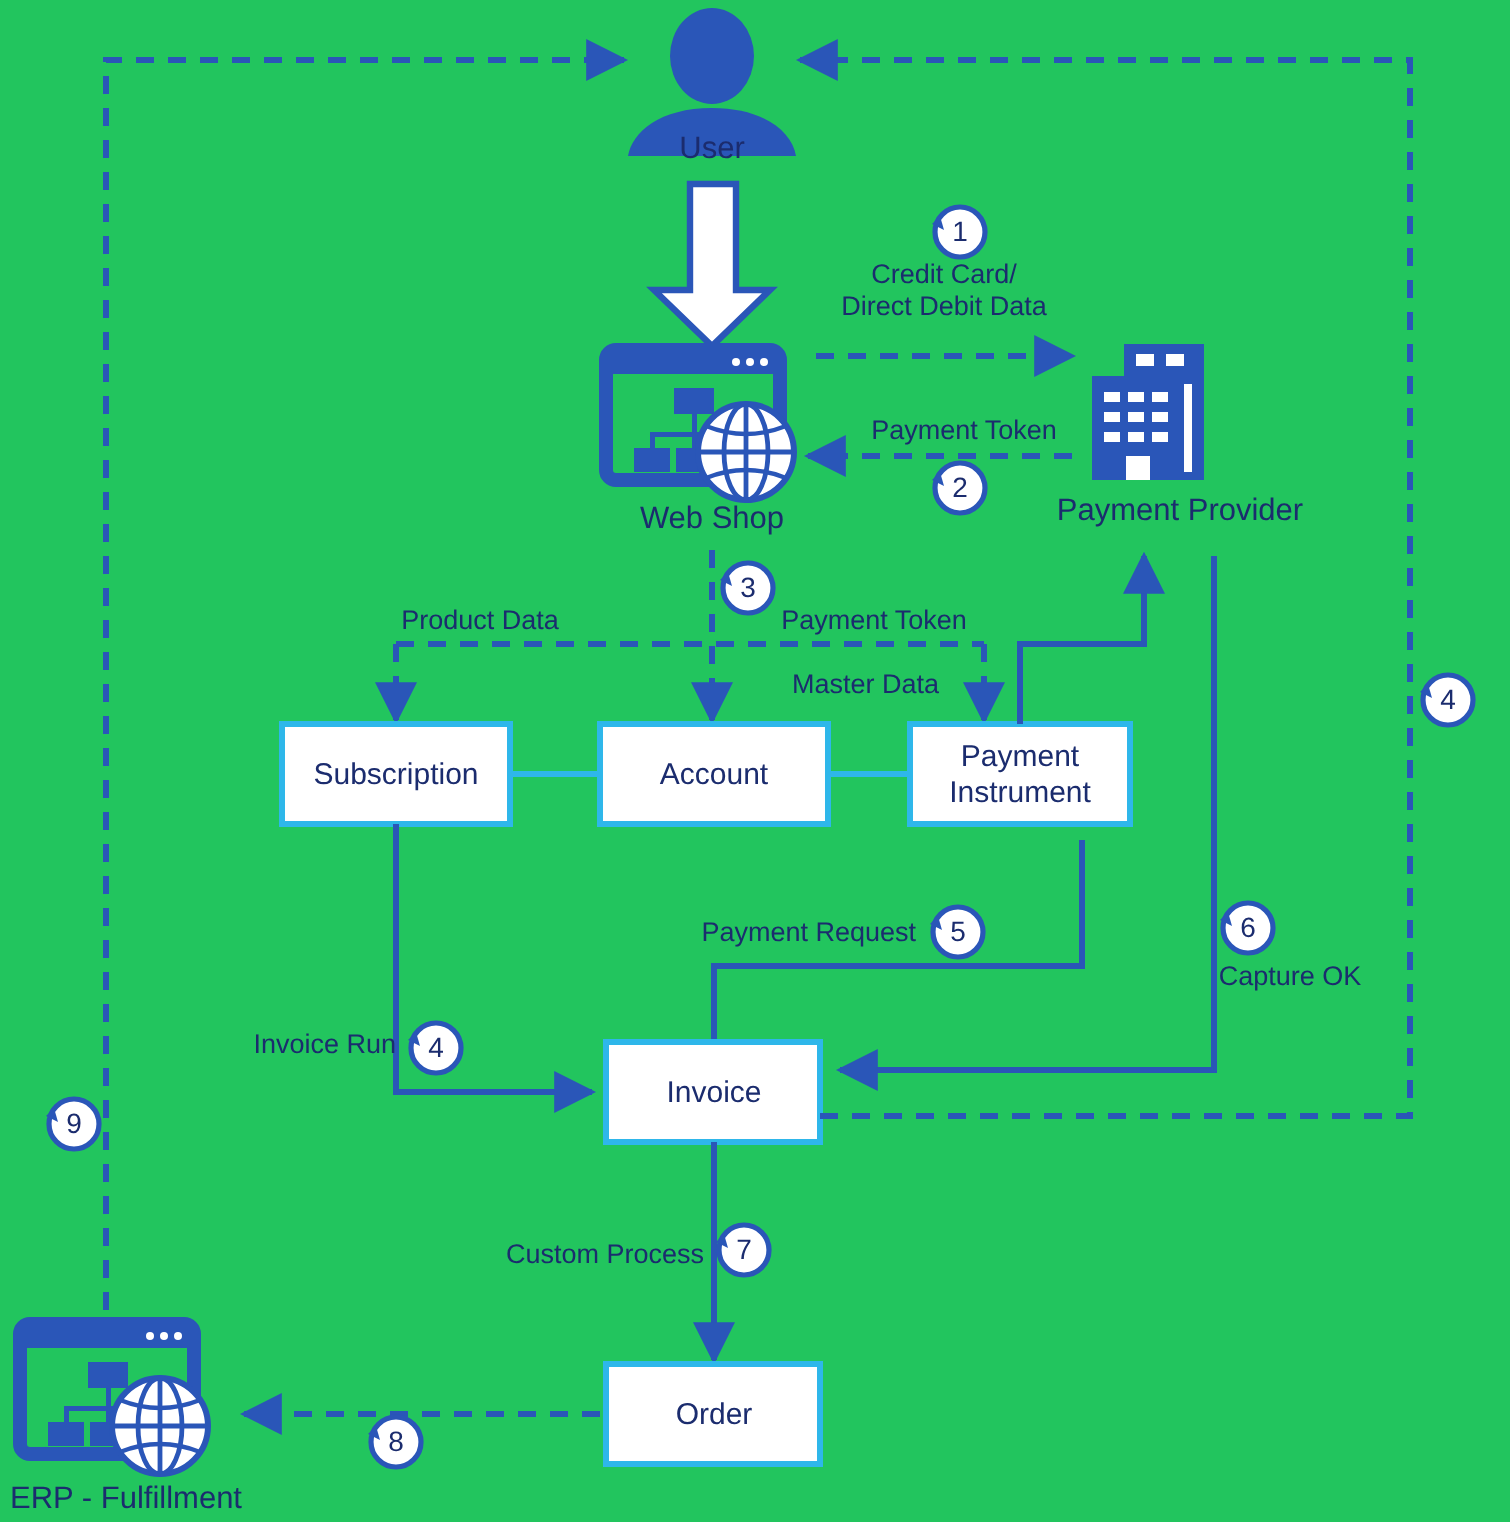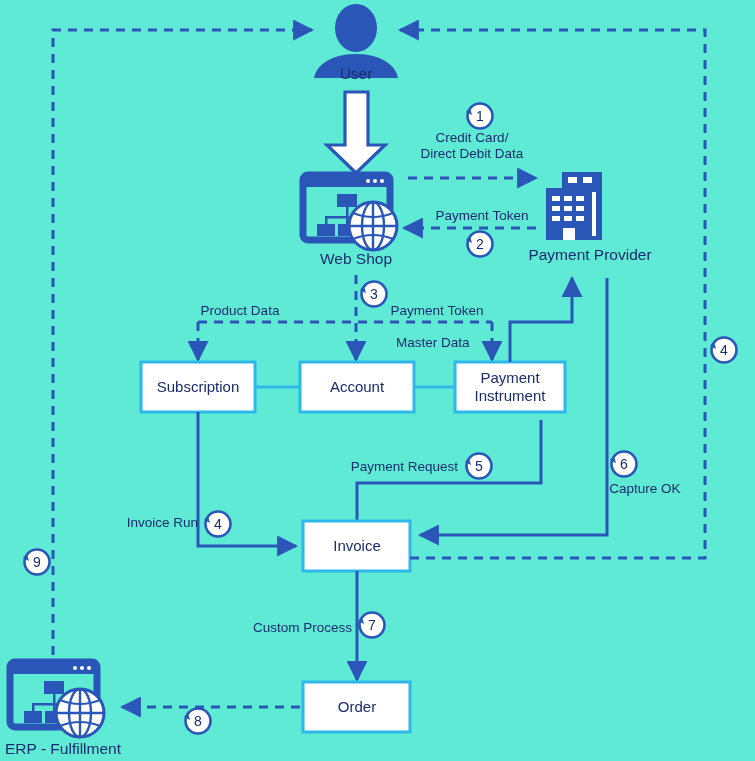--- a/index.html
+++ b/index.html
@@ -1,17 +1,17 @@
 <!DOCTYPE html>
 <html><head>
 <meta charset="utf-8">
 <style>
   html,body{margin:0;padding:0;background:#ffffff;}
   body{width:755px;height:761px;font-family:"Liberation Sans",sans-serif;}
-  #stage{position:relative;width:755px;height:761px;overflow:hidden;background:#5eead4;}
+  #stage{position:relative;width:755px;height:761px;overflow:hidden;background:#22c55e;}
   svg#diagram{position:absolute;left:0;top:0;width:755px;height:761px;}
   .lbl{font-family:"Liberation Sans",sans-serif;fill:#1b2c6e;font-size:13.5px;}
   .lbl-node{font-family:"Liberation Sans",sans-serif;fill:#1b2c6e;font-size:15.5px;}
   .lbl-box{font-family:"Liberation Sans",sans-serif;fill:#1b2c6e;font-size:15px;}
   .badge-num{font-family:"Liberation Sans",sans-serif;fill:#1b2c6e;font-size:14px;}
   text{dominant-baseline:middle;}
 </style>
 </head>
 <body>
 

